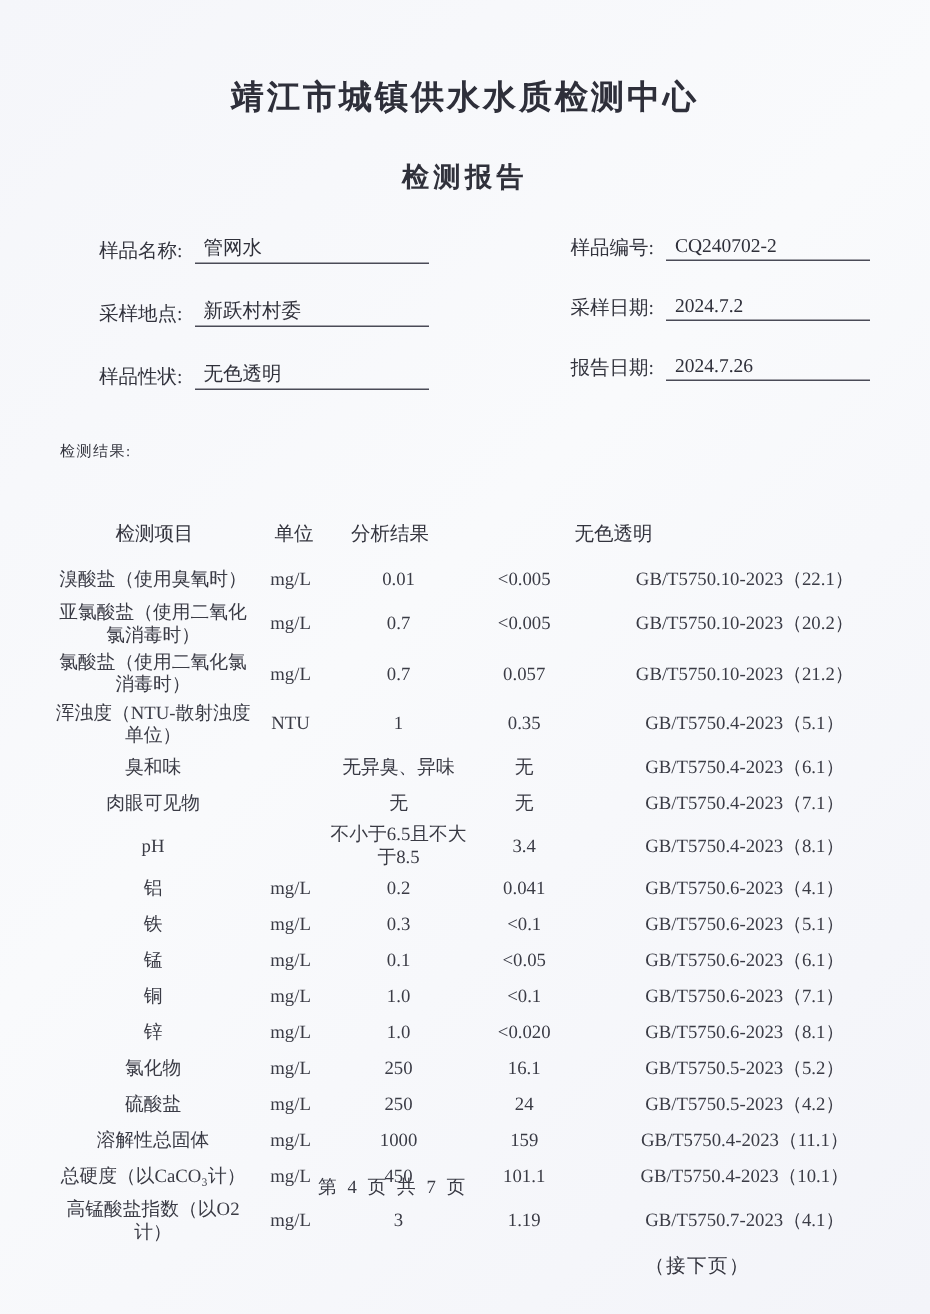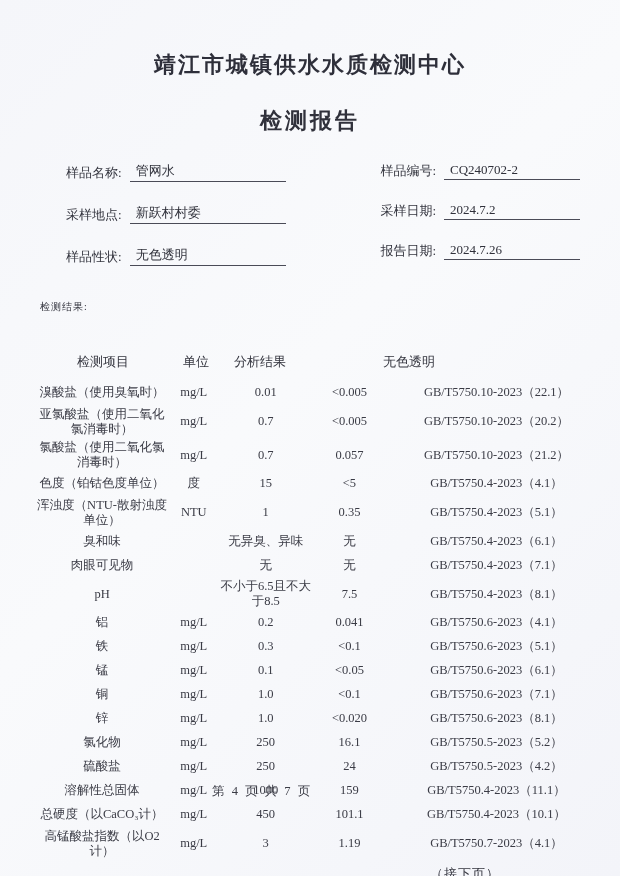--- a/index.html
+++ b/index.html
@@ -13,21 +13,21 @@
     position:relative;width:620px;height:876px;
     background:linear-gradient(135deg,#f5f6fa 0%,#f9fafc 45%,#f3f4f9 100%);
   }
   
   .doc-title{
     padding-top:50px;text-align:center;
     font-size:22px;font-weight:bold;letter-spacing:2px;color:#2e2f3a;
   }
   .doc-subtitle{
     margin-top:26px;text-align:center;
-    font-size:22px;font-weight:bold;letter-spacing:3px;color:#30313b;
+    font-size:18px;font-weight:bold;letter-spacing:3px;color:#30313b;
   }
   
   .info{
     margin:26px 40px 0 66px;
     display:flex;justify-content:space-between;
     font-size:13px;
   }
   .info-col{display:flex;flex-direction:column;gap:22px;}
   .info-field{display:flex;align-items:flex-end;}
   .info-label{white-space:nowrap;color:#33343e;}
@@ -124,27 +124,20 @@
           <div class="tcell c4">GB/T5750.10-2023（20.2）</div>
         </div>
         <div class="trow">
           <div class="tcell c0">氯酸盐（使用二氧化氯消毒时）</div>
           <div class="tcell c1">mg/L</div>
           <div class="tcell c2">0.7</div>
           <div class="tcell c3">0.057</div>
           <div class="tcell c4">GB/T5750.10-2023（21.2）</div>
         </div>
         <div class="trow">
-          <div class="tcell c0">色度（铂钴色度单位）</div>
-          <div class="tcell c1">度</div>
-          <div class="tcell c2">15</div>
-          <div class="tcell c3">&lt;5</div>
-          <div class="tcell c4">GB/T5750.4-2023（4.1）</div>
-        </div>
-        <div class="trow">
           <div class="tcell c0">浑浊度（NTU-散射浊度单位）</div>
           <div class="tcell c1">NTU</div>
           <div class="tcell c2">1</div>
           <div class="tcell c3">0.35</div>
           <div class="tcell c4">GB/T5750.4-2023（5.1）</div>
         </div>
         <div class="trow">
           <div class="tcell c0">臭和味</div>
           <div class="tcell c1"></div>
           <div class="tcell c2">无异臭、异味</div>
@@ -155,21 +148,21 @@
           <div class="tcell c0">肉眼可见物</div>
           <div class="tcell c1"></div>
           <div class="tcell c2">无</div>
           <div class="tcell c3">无</div>
           <div class="tcell c4">GB/T5750.4-2023（7.1）</div>
         </div>
         <div class="trow">
           <div class="tcell c0">pH</div>
           <div class="tcell c1"></div>
           <div class="tcell c2">不小于6.5且不大于8.5</div>
-          <div class="tcell c3">7.5</div>
+          <div class="tcell c3">3.4</div>
           <div class="tcell c4">GB/T5750.4-2023（8.1）</div>
         </div>
         <div class="trow">
           <div class="tcell c0">铝</div>
           <div class="tcell c1">mg/L</div>
           <div class="tcell c2">0.2</div>
           <div class="tcell c3">0.041</div>
           <div class="tcell c4">GB/T5750.6-2023（4.1）</div>
         </div>
         <div class="trow">

